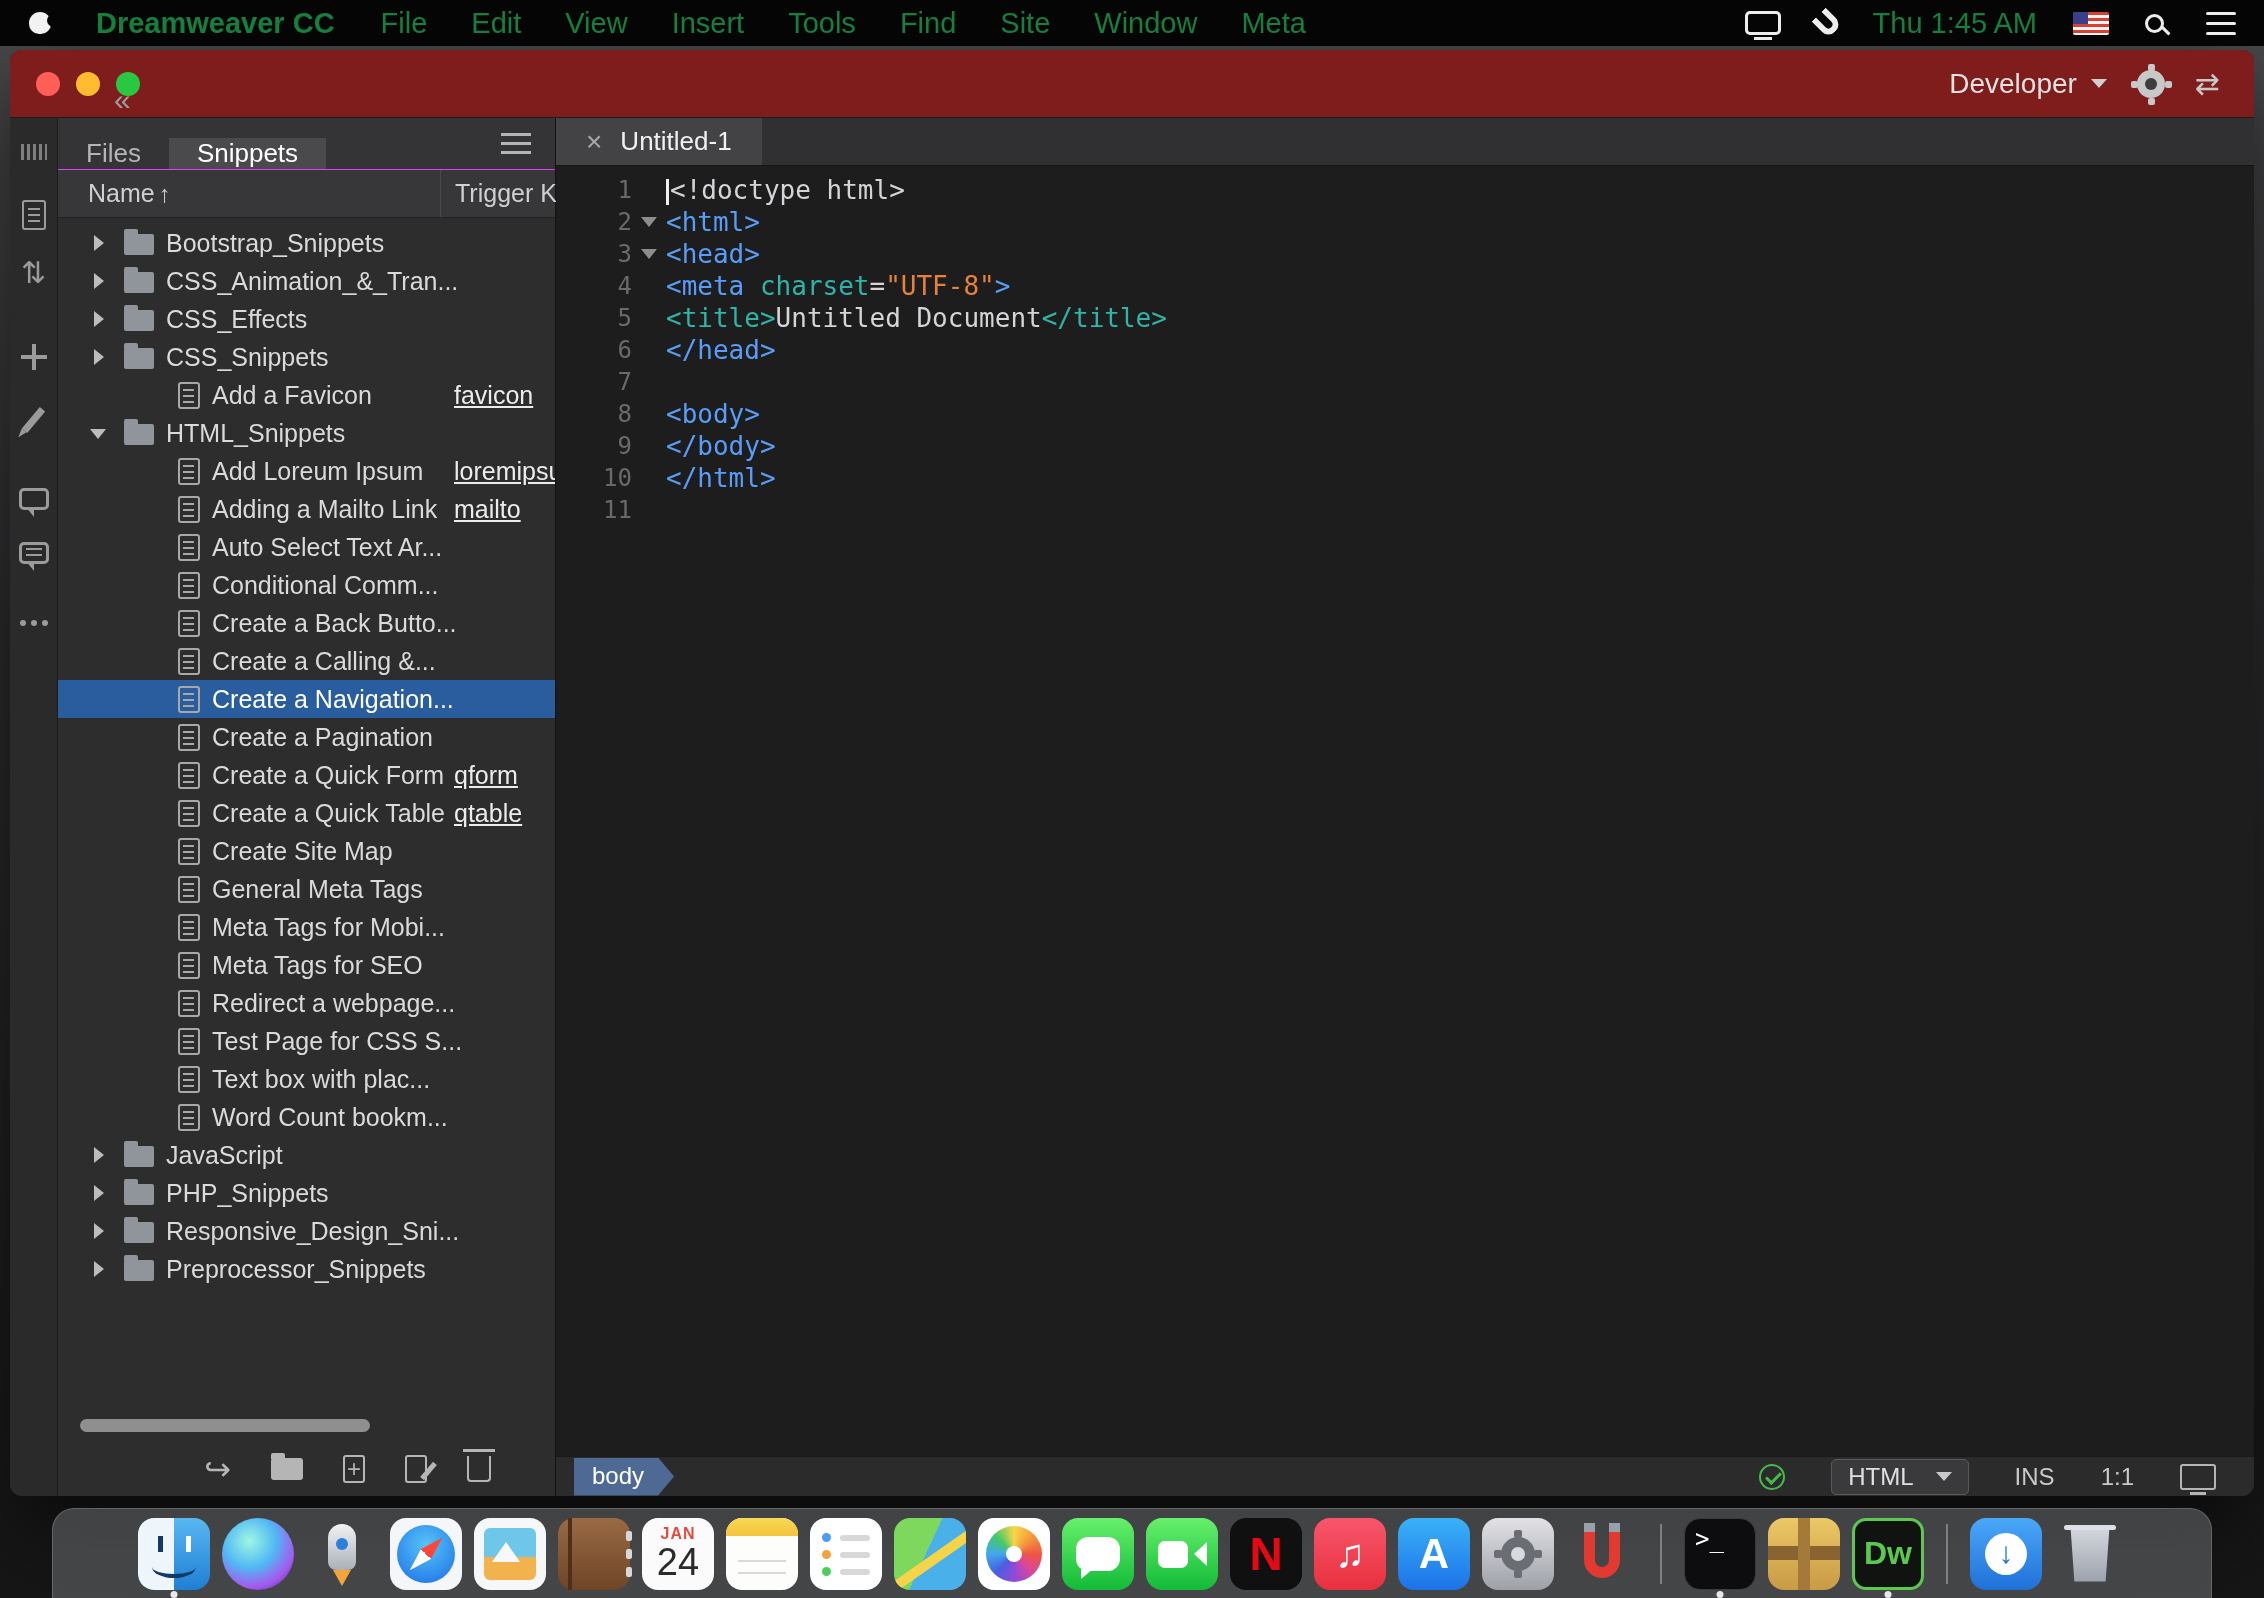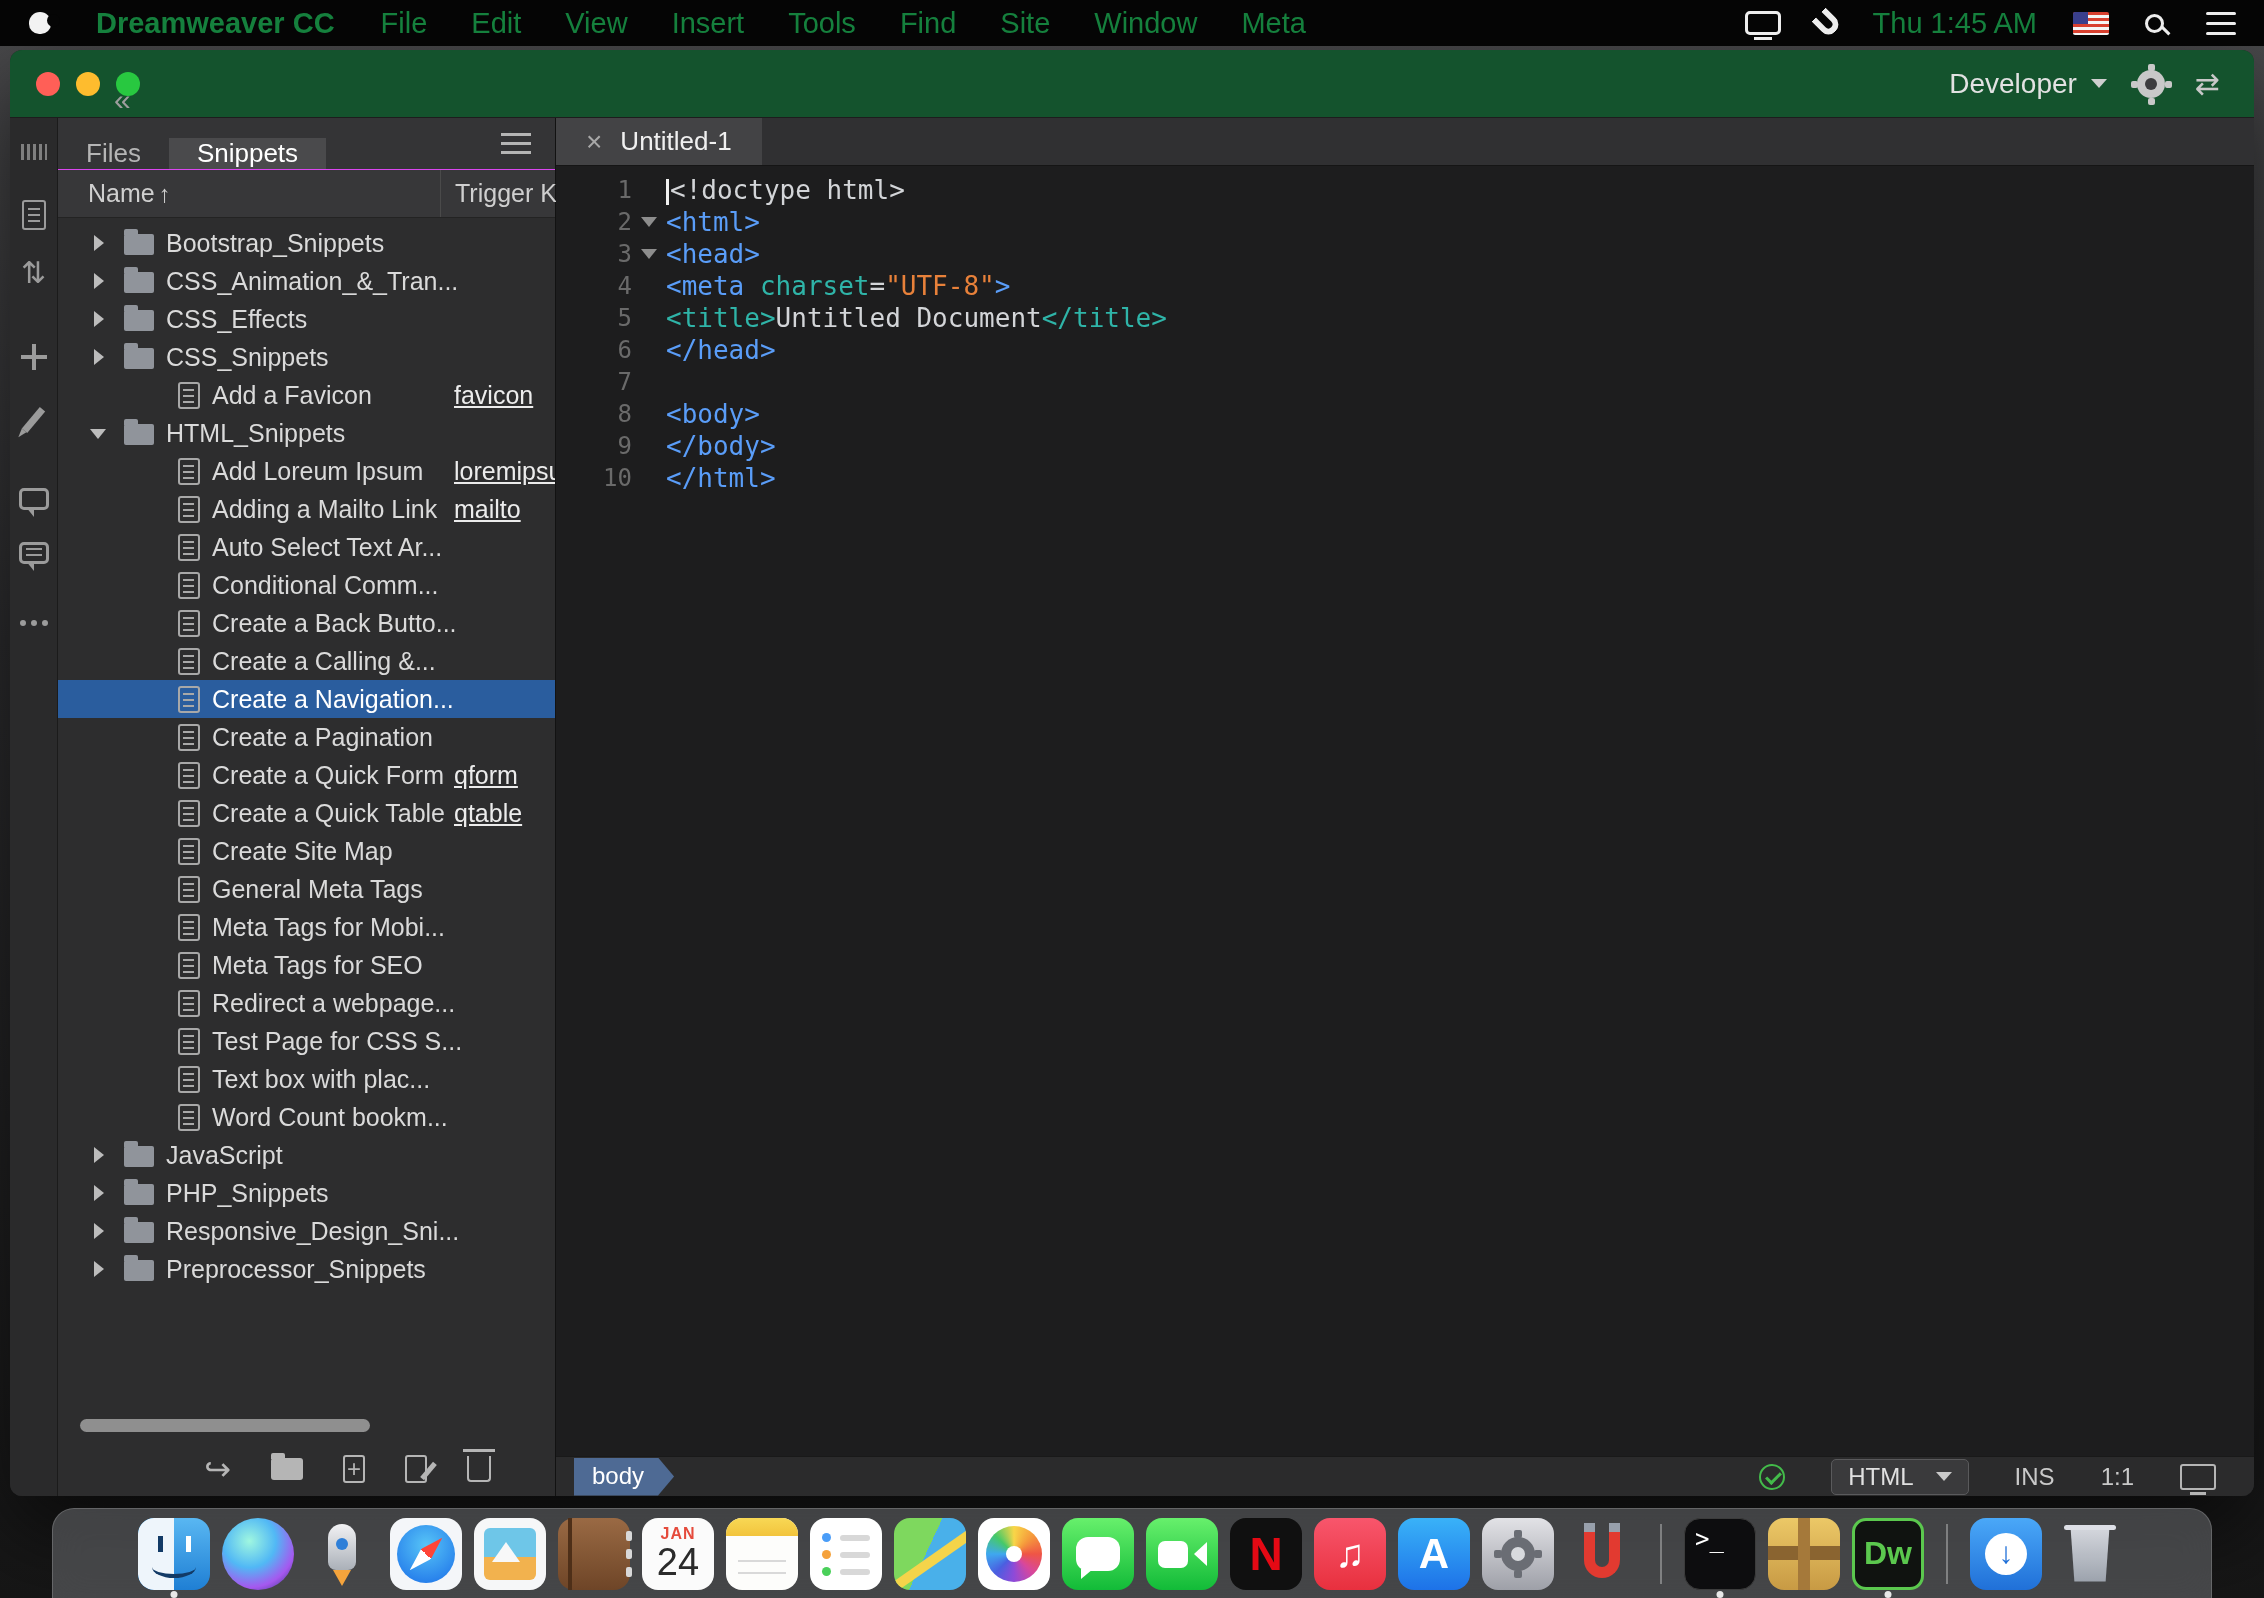--- a/index.html
+++ b/index.html
@@ -22,21 +22,21 @@
 .clock{font-size:29px}
 .flag-icon{width:36px;height:23px;background:repeating-linear-gradient(180deg,#d8402f 0 3px,#f5f5f5 3px 6px);border-radius:2px;position:relative;overflow:hidden}
 .flag-icon::before{content:"";position:absolute;left:0;top:0;width:15px;height:12px;background:#3a3f8c}
 .search-icon{width:19px;height:19px;border:3px solid #ededed;border-radius:50%;position:relative;margin-right:6px}
 .search-icon::after{content:"";position:absolute;width:11px;height:3px;background:#ededed;transform:rotate(45deg);right:-10px;bottom:-2px}
 .list-icon{width:30px;display:flex;flex-direction:column;gap:7px}
 .list-icon i{height:3px;background:#ededed;border-radius:2px}
 
 
 .window{position:absolute;left:10px;top:50px;width:2244px;height:1446px;background:#262626;border-radius:12px;box-shadow:0 36px 90px rgba(0,0,0,.6);display:flex;flex-direction:column;overflow:hidden}
-.titlebar{height:68px;background:#14532d;flex:none;display:flex;align-items:center;position:relative;border-bottom:1px solid #1d1d1d}
+.titlebar{height:68px;background:#7f1d1d;flex:none;display:flex;align-items:center;position:relative;border-bottom:1px solid #1d1d1d}
 .tl{width:24px;height:24px;border-radius:50%;flex:none}
 .tl.red{background:#ff5f57;margin-left:26px}
 .tl.yellow{background:#febc2e;margin-left:16px}
 .tl.green{background:#28c840;margin-left:16px}
 .collapse-icon{position:absolute;left:104px;bottom:2px;color:#9d9d9d;font-size:30px;line-height:1}
 .collapse-icon::before{content:"\00AB"}
 .titlebar-right{margin-left:auto;display:flex;align-items:center;gap:30px;padding-right:34px;color:#e2e2e2;font-size:28px}
 .ws-switch{display:flex;align-items:center;gap:14px}
 .dd-caret{width:0;height:0;border-left:8px solid transparent;border-right:8px solid transparent;border-top:9px solid #cfcfcf}
 .gear-icon{width:28px;height:28px;border-radius:50%;background:#c8c8c8;position:relative}
@@ -478,20 +478,25 @@
         <div class="cl">
             <span class="ln">9</span>
             <span class="foldc"></span>
             <span class="codetext"><span class="tok tag">&lt;/body&gt;</span></span>
           </div>
         <div class="cl">
             <span class="ln">10</span>
             <span class="foldc"></span>
             <span class="codetext"><span class="tok tag">&lt;/html&gt;</span></span>
           </div>
+        <div class="cl">
+            <span class="ln">11</span>
+            <span class="foldc"></span>
+            <span class="codetext"></span>
+          </div>
       </div>
       <div class="statusbar">
         <span class="tagchip">body</span>
         <span class="sb-right">
           <span class="ok-icon"></span>
           <span class="syntax-select">
             <span>HTML</span>
             <i class="caret-down"></i>
           </span>
           <span>INS</span>

